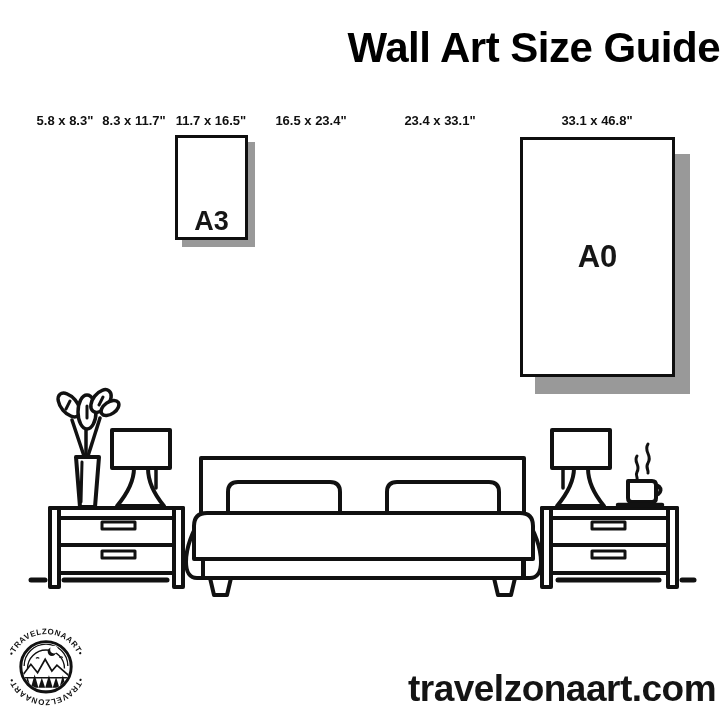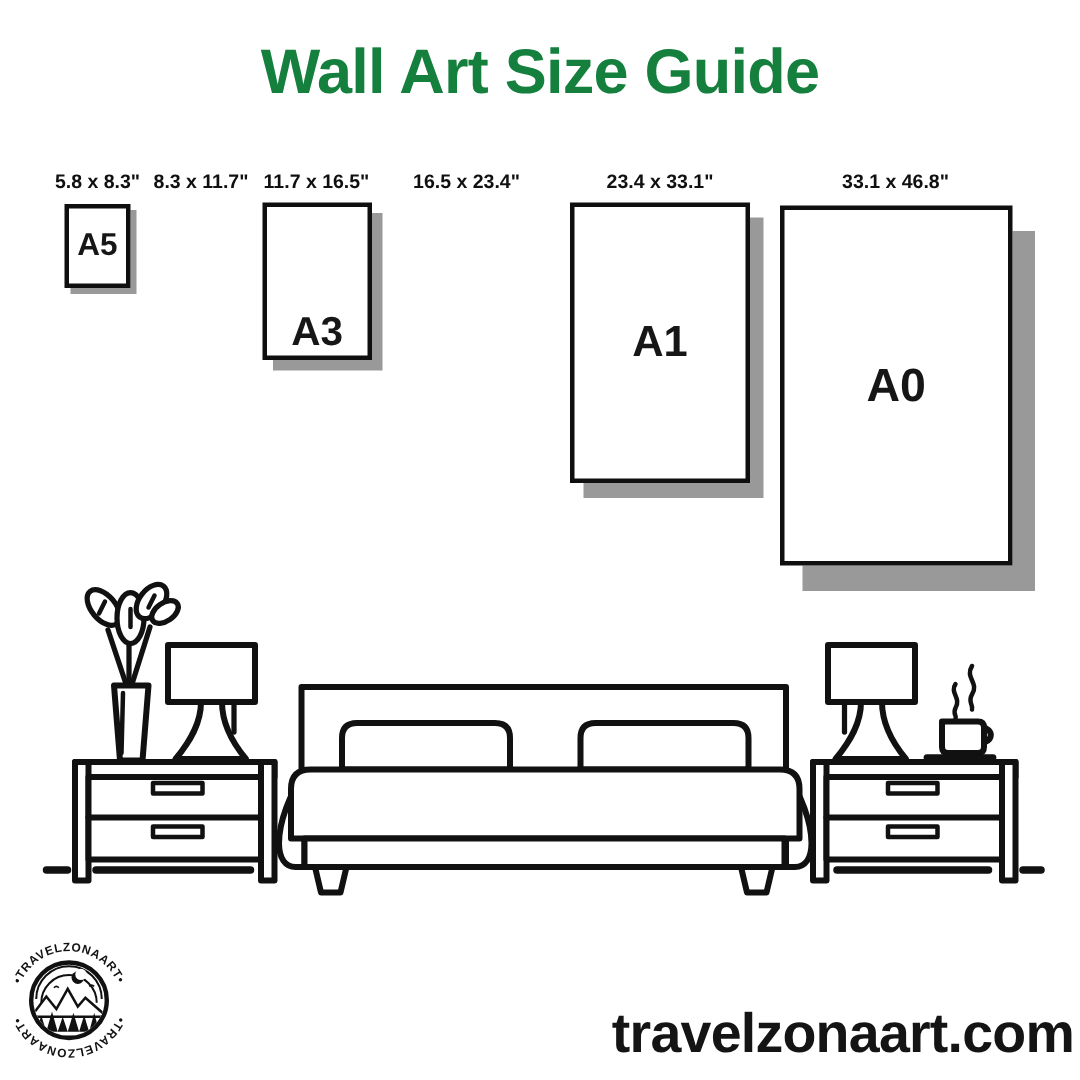--- a/index.html
+++ b/index.html
@@ -1,22 +1,22 @@
 <!DOCTYPE html>
 <html><head>
 <meta charset="utf-8">
 <style>
   html,body{margin:0;padding:0;background:#fff;}
   #canvas{
     position:relative;width:720px;height:720px;background:#fff;overflow:hidden;
     font-family:"Liberation Sans", sans-serif;color:#111;
   }
   .title{
-    position:absolute;top:24px;left:0;width:720px;text-align:center;
-    font-size:42px;font-weight:bold;letter-spacing:-0.5px;color:#15803d;
+    position:absolute;top:24px;left:0;width:720px;text-align:right;
+    font-size:42px;font-weight:bold;letter-spacing:-0.5px;color:#000000;
   }
   .size-label{
     position:absolute;width:140px;text-align:center;
     font-size:13px;font-weight:bold;color:#101010;letter-spacing:0;
     top:113px;
   }
   .size-box{
     position:absolute;background:#fff;border:3px solid #0f0f0f;
     display:flex;align-items:center;justify-content:center;
     font-weight:bold;color:#161616;box-sizing:border-box;
@@ -38,37 +38,31 @@
   }
 </style>
 </head>
 <body>
 
 <div id="canvas">
 
   <div class="title">Wall Art Size Guide</div>
 
   <div class="size-label lbl-a5">5.8 x 8.3"</div>
-  <div class="size-box box-a5">
-    <span>A5</span>
-  </div>
 
   <div class="size-label lbl-a4">8.3 x 11.7"</div>
 
   <div class="size-label lbl-a3">11.7 x 16.5"</div>
   <div class="size-box box-a3">
     <span>A3</span>
   </div>
 
   <div class="size-label lbl-a2">16.5 x 23.4"</div>
 
   <div class="size-label lbl-a1">23.4 x 33.1"</div>
-  <div class="size-box box-a1">
-    <span>A1</span>
-  </div>
 
   <div class="size-label lbl-a0">33.1 x 46.8"</div>
   <div class="size-box box-a0">
     <span>A0</span>
   </div>
 
   <svg class="scene-svg" viewBox="0 0 720 720" fill="none" stroke="#111" stroke-width="4" stroke-linejoin="round" stroke-linecap="round">
 
     <g>
       <rect x="201" y="458" width="323" height="60" fill="#fff"></rect>

